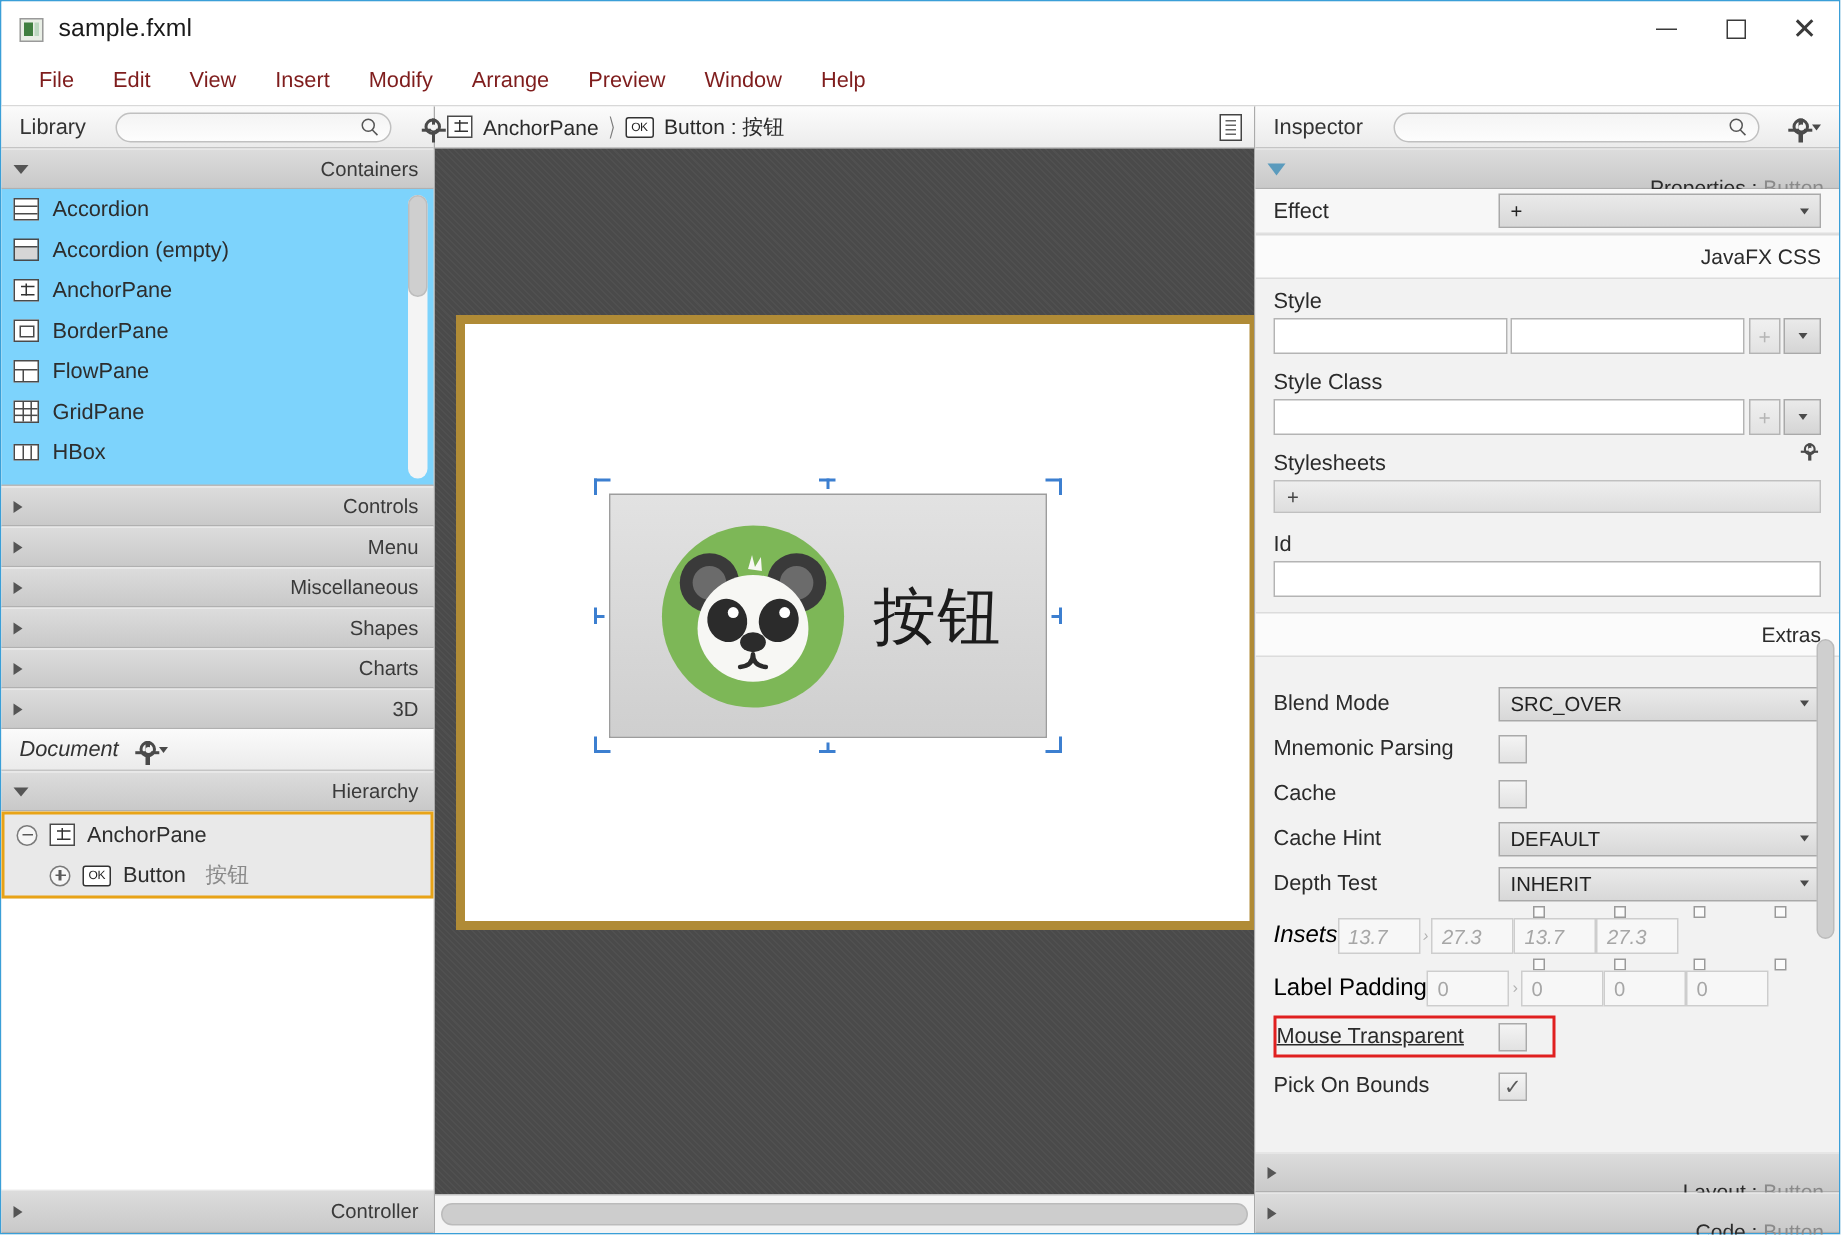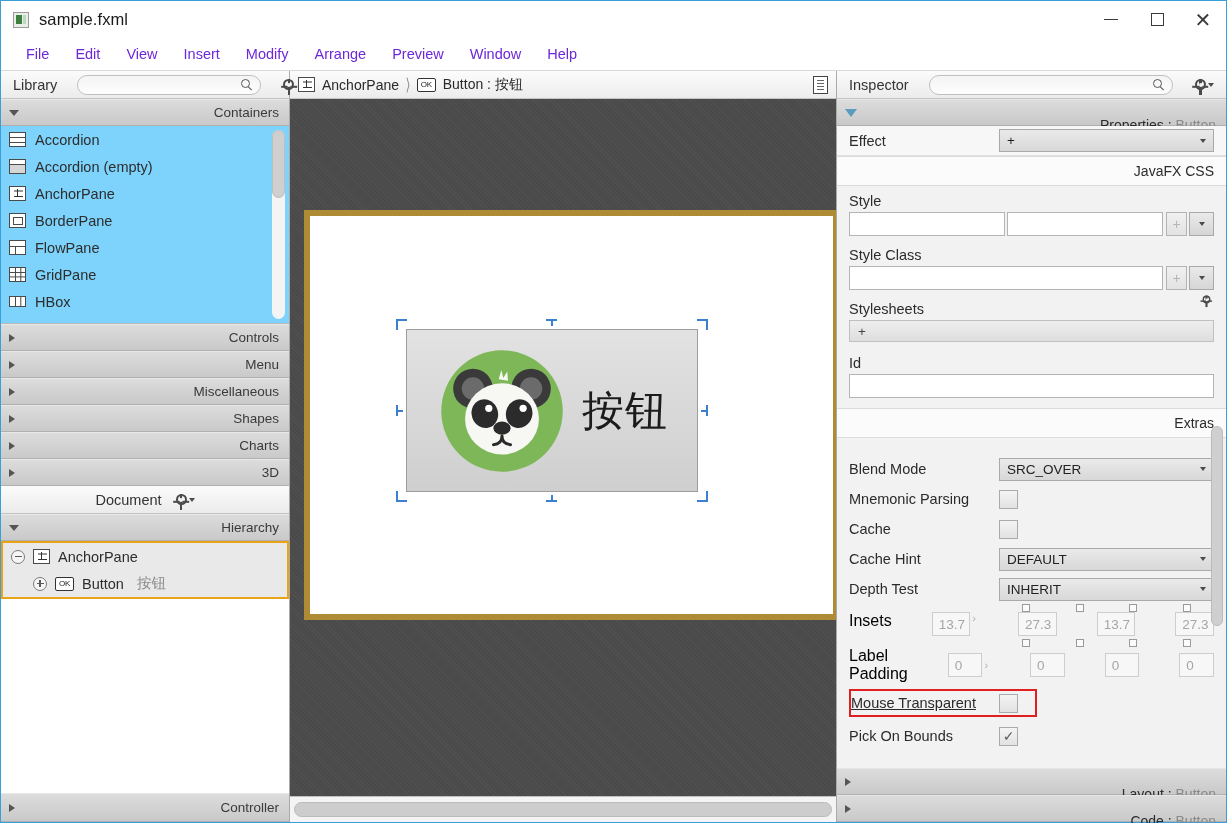--- a/index.html
+++ b/index.html
@@ -35,21 +35,21 @@
   .wb-min { width: 14px; height: 1px; background: #3a3a3a; }
   .wb-max { width: 13px; height: 13px; border: 1px solid #3a3a3a; }
   .wb-x { font-size: 20px; line-height: 1; color:#3a3a3a; font-weight: 300;}
 
   
   .menubar {
     height: 33px; flex: 0 0 33px; background: #fff; display: flex; align-items: center;
     padding-left: 12px; border-bottom: 1px solid #d8d8d8;
   }
   .menu-item {
-    font-size: 14.5px; color: #6d28d9; padding: 5px 13px; border-radius: 2px;
+    font-size: 14.5px; color: #7f1d1d; padding: 5px 13px; border-radius: 2px;
   }
 
   
   .main { flex: 1 1 auto; display: flex; min-height: 0; }
 
   
   .left {
     width: 289px; flex: 0 0 289px; display: flex; flex-direction: column;
     background: #f2f2f2; border-right: 1px solid #aaa;
   }
@@ -252,21 +252,21 @@
   .chk {
     width: 19px; height: 19px; background: linear-gradient(#f4f4f4,#e2e2e2); border:1px solid #aaa;
     display:flex; align-items:center; justify-content:center; color:#5a5a5a; font-size: 14px;
   }
   .four-row { padding: 0 12px; }
   .four-chk { display:flex; padding-left: 150px; gap: 0; }
   .four-chk span { width: 55px; display:flex; justify-content:center; }
   .mini-sq { width:8px;height:8px;border:1px solid #9a9a9a;background:#fbfbfb;}
   .nval {
     width: 55px; height: 24px; border:1px solid #cdcdcd; background:#f7f7f7;
-    font-size: 13.5px; color:#a6a6a6; display:flex; align-items:center; padding-left: 6px; margin-left: 40px;
+    font-size: 13.5px; color:#a6a6a6; display:flex; align-items:center; padding-left: 6px;
   }
   .chev { color:#b0b0b0; font-size:11px; display:flex;align-items:center;padding:0 2px;}
   .hl-box { border: 2px solid #e02020; }
   .underline { text-decoration: underline; }
   .insp-scroll {
     position:absolute; right:3px; top:300px; width:12px; height:200px;
     background:#cfcfcf; border:1px solid #bbb; border-radius:6px;
   }
   .bot-sec {
     height: 27px; flex:0 0 27px; display:flex; align-items:center; justify-content:space-between;
@@ -385,21 +385,21 @@
       </div>
       <div class="section-bar">
         <span class="tri-right"></span>
         <span class="section-label">Charts</span>
       </div>
       <div class="section-bar">
         <span class="tri-right"></span>
         <span class="section-label">3D</span>
       </div>
 
-      <div class="panel-header" style="justify-content:center;">
+      <div class="panel-header" style="justify-content:flex-start;font-style:italic;">
         <div class="panel-title">Document</div>
         <div class="gear-btn">
           <span class="gear">
               <span class="gear-in"></span>
             </span>
           <span class="caret-d"></span>
         </div>
       </div>
 
       <div class="section-bar">
@@ -612,21 +612,21 @@
             <span>
                 <i class="mini-sq"></i>
               </span>
             <span>
                 <i class="mini-sq"></i>
               </span>
             <span>
                 <i class="mini-sq"></i>
               </span>
           </div>
-          <div style="display:flex;align-items:flex-start;">
+          <div style="display:flex;align-items:center;font-style:italic;">
             <span class="lbl">Insets</span>
             <span class="nval">13.7</span>
             <span class="chev">›</span>
             <span class="nval">27.3</span>
             <span class="nval">13.7</span>
             <span class="nval">27.3</span>
           </div>
         </div>
 
         <div class="four-row" style="margin-top:3px;">

